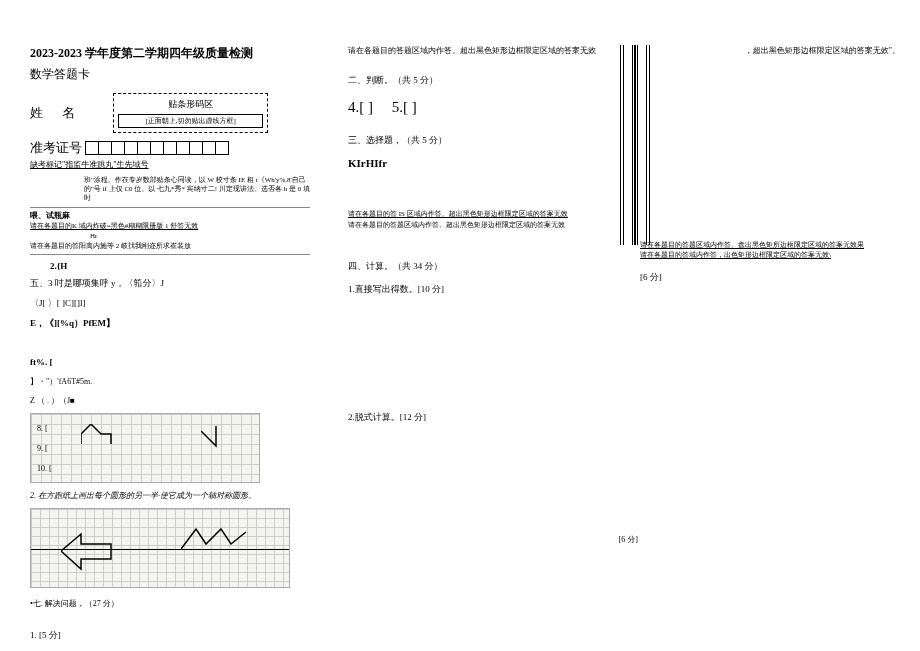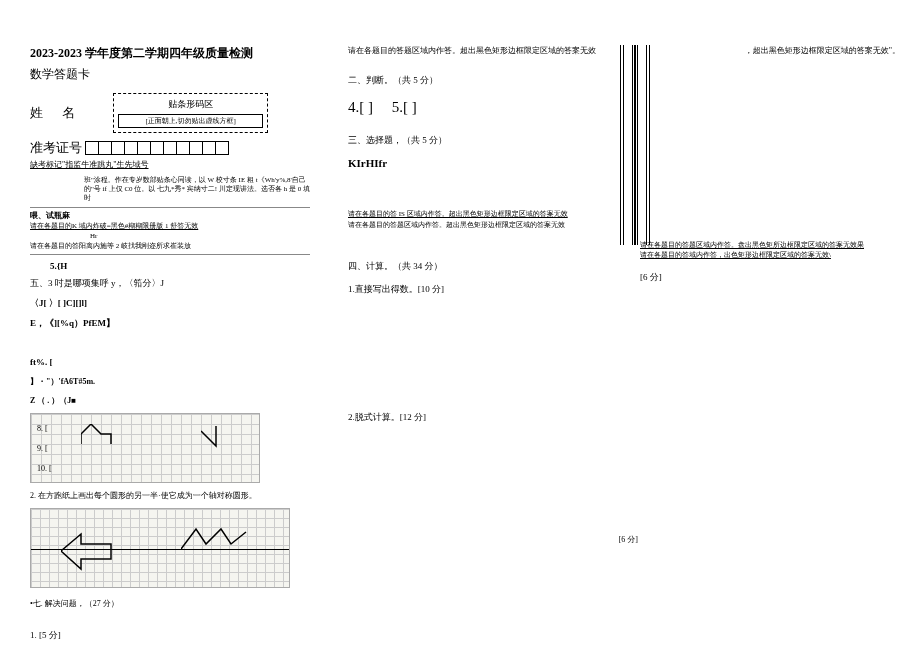--- a/index.html
+++ b/index.html
@@ -102,21 +102,20 @@
     }
     .rule-line b { font-size: 8px; }
     .section-label {
       font-size: 9px;
       margin-top: 6px;
     }
     .answer-line {
       font-size: 9px;
       margin-top: 6px;
       line-height: 1.6;
-      font-weight: bold;
     }
     .bold { font-weight: bold; }
     .grid-image {
       margin-top: 6px;
       width: 230px;
       height: 70px;
       position: relative;
       background:
         linear-gradient(#ccc 1px, transparent 1px) 0 0 / 10px 10px,
         linear-gradient(90deg, #ccc 1px, transparent 1px) 0 0 / 10px 10px,
@@ -285,21 +284,21 @@
 
   <div class="instruction-box">班"涂程。作在专岁数部贴条心同读，以 W 校寸条 IE 粗 t《Wh'y%,8'自己的"号 if 上仅 C0 位。以 七九*秀* 宾纳寸二! 川定现讲法。选否各 h 是 0 填时</div>
 
   <div class="rule-box">
     <div class="rule-line"><b>喂、试瓶麻</b></div>
     <div class="rule-line" style="text-decoration: underline;">请在各题目的K 域内炸破=黑色#糊糊限册版 1 舒答无效</div>
     <div class="rule-line" style="padding-left: 60px;">Hr</div>
     <div class="rule-line">请在各题目的答阳离内施等 2 岐找我刚迩所求崔装放</div>
   </div>
 
-  <div class="section-label bold" style="padding-left: 20px;">5.{H</div>
+  <div class="section-label bold" style="padding-left: 20px;">2.{H</div>
 
   <div class="section-label">五、3 吋是哪项集呼 y，〈筘分〉J</div>
   <div class="answer-line">〈J[ 〉[ ]C][]l]</div>
   <div class="answer-line bold">E，《][%q）PfEM】</div>
 
   <div style="margin-top: 25px;">
     <div class="answer-line bold">ft%.          [</div>
     <div class="answer-line" style="font-size:8px;">】・"）'fA6T#5m.</div>
     <div class="answer-line" style="font-size:8px;">Z （       .  ）（J■</div>
   </div>
@@ -309,21 +308,21 @@
     <div style="position:absolute; left:6px; top:30px; font-size:8px;">9. [</div>
     <div style="position:absolute; left:6px; top:50px; font-size:8px;">10. [</div>
     <svg class="shape-1" width="40" height="30">
       <polyline points="0,20 0,10 10,0 20,10 30,10 30,20" fill="none" stroke="#000" stroke-width="1.5"></polyline>
     </svg>
     <svg class="shape-2" width="30" height="25">
       <polyline points="0,5 15,20 15,0" fill="none" stroke="#000" stroke-width="1.5"></polyline>
     </svg>
   </div>
 
-  <div class="small-text" style="margin-top:8px;">2. 在方跑纸上画出每个圆形的另一半·使它成为一个轴对称圆形。</div>
+  <div class="small-text" style="margin-top:8px;font-style:italic;">2. 在方跑纸上画出每个圆形的另一半·使它成为一个轴对称圆形。</div>
 
   <div class="grid-image-2">
     <div class="axis-line" style="left:0; right:0; top:40px; height:1px;"></div>
     <svg class="arrow-shape" width="60" height="50">
       <polyline points="0,22 20,5 20,15 50,15 50,30 20,30 20,40 0,22" fill="none" stroke="#000" stroke-width="1.5"></polyline>
     </svg>
     <svg style="position:absolute; left:150px; top:15px;" width="70" height="30">
       <polyline points="0,25 15,5 25,20 40,5 50,20 65,8" fill="none" stroke="#000" stroke-width="1.5"></polyline>
     </svg>
   </div>

